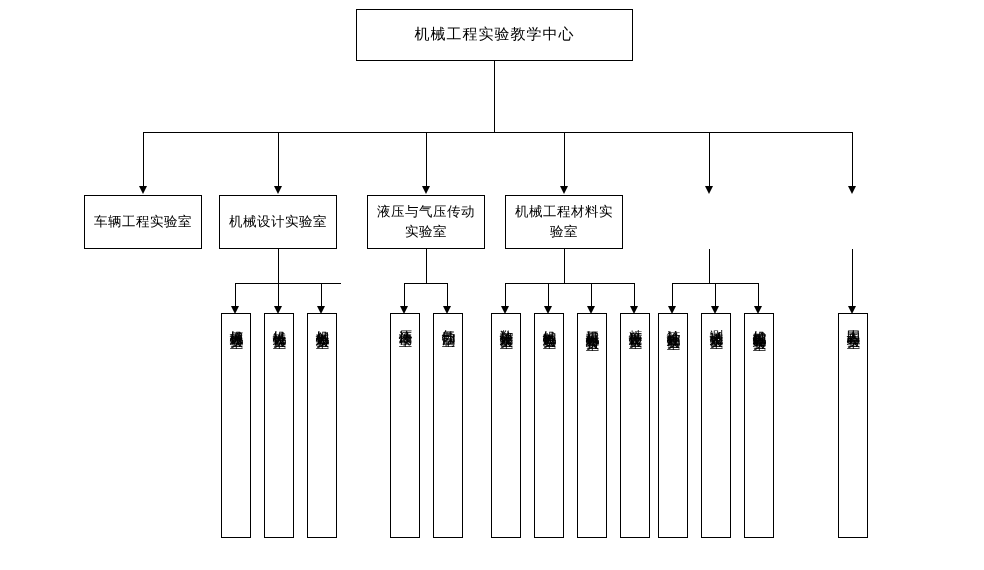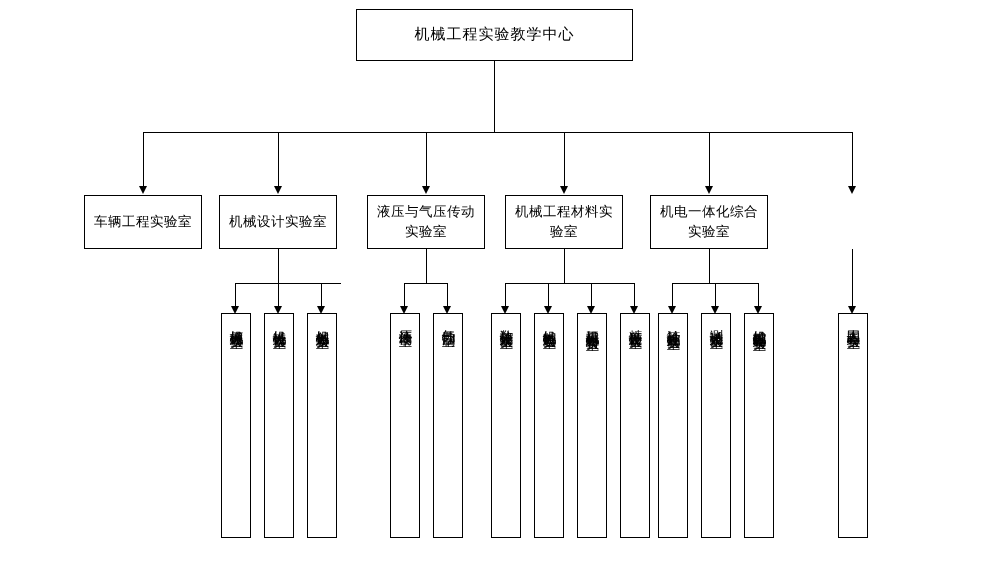--- a/index.html
+++ b/index.html
@@ -128,23 +128,20 @@
     <span class="box-label">车辆工程实验室</span>
   </div>
   <div class="box node-l2" style="left:219px;">
     <span class="box-label">机械设计实验室</span>
   </div>
   <div class="box node-l2" style="left:367px;">
     <span class="box-label">液压与气压传动实验室</span>
   </div>
   <div class="box node-l2" style="left:505px;">
     <span class="box-label">机械工程材料实验室</span>
-  </div>
-  <div class="box node-l2" style="left:650px;">
-    <span class="box-label">机电一体化综合实验室</span>
   </div>
 
   <div class="line-v" style="left:278px; top:249px; height:35px;"></div>
   <div class="line-h" style="left:235px; top:283px; width:106px;"></div>
   <div class="line-v" style="left:235px; top:283px; height:24px;"></div>
   <div class="arrow-down" style="left:231px; top:306px;"></div>
   <div class="line-v" style="left:278px; top:283px; height:24px;"></div>
   <div class="arrow-down" style="left:274px; top:306px;"></div>
   <div class="line-v" style="left:321px; top:283px; height:24px;"></div>
   <div class="arrow-down" style="left:317px; top:306px;"></div>

